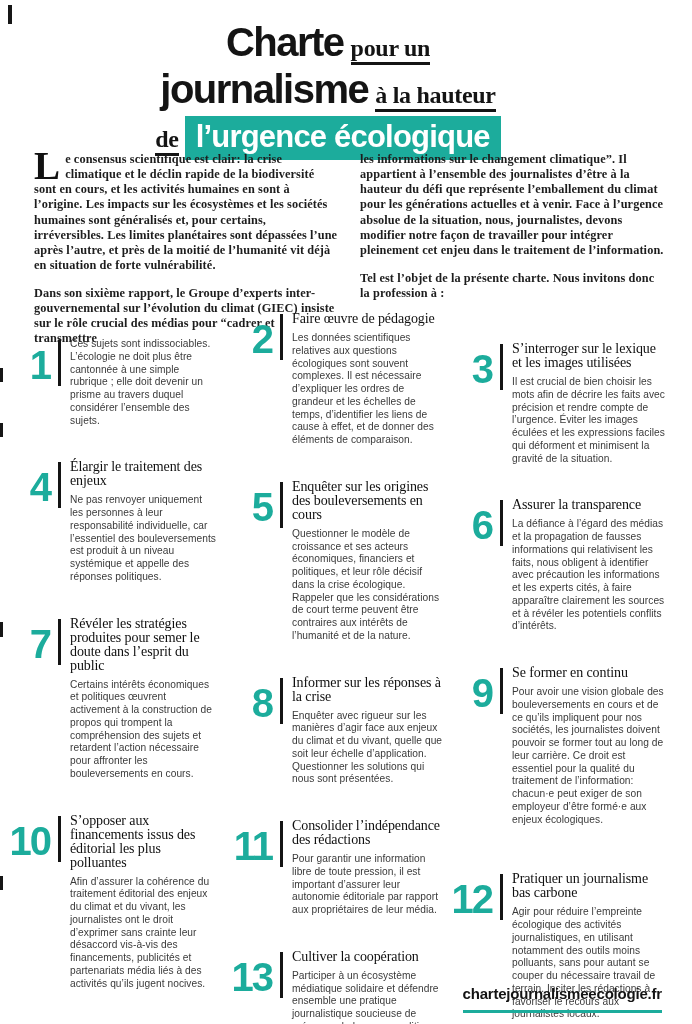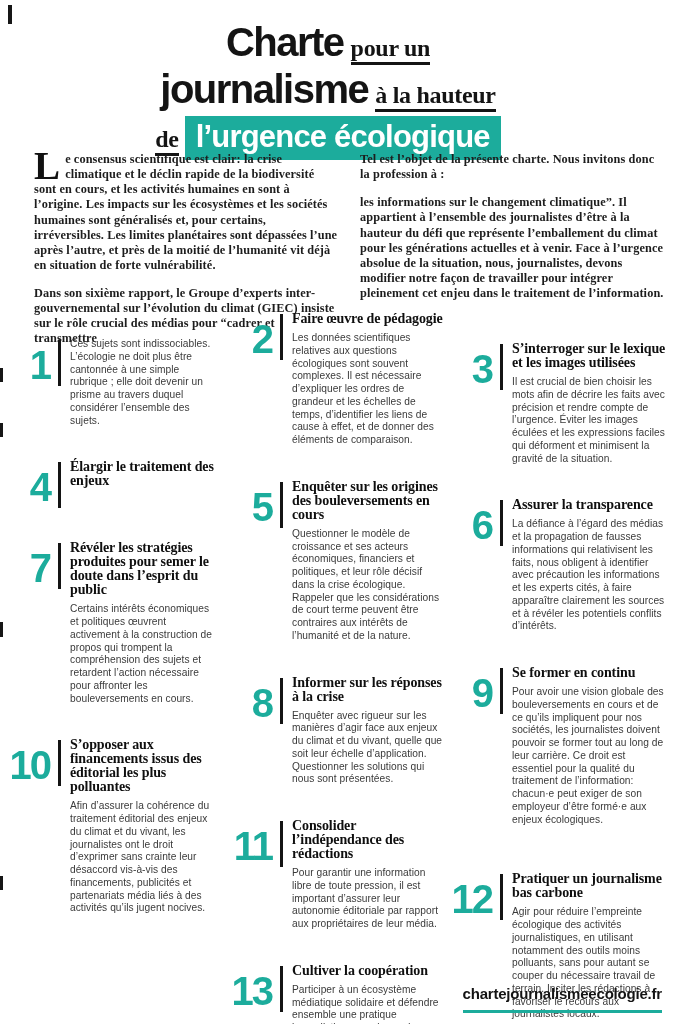--- a/index.html
+++ b/index.html
@@ -65,21 +65,21 @@
   .item-num {
     font-family:"Liberation Sans", sans-serif; font-weight:bold;
     font-size:40px; line-height:0.8; letter-spacing:-2px;
     color: var(--teal, #1CAC9C);
     width:46px; text-align:right; flex-shrink:0;
     margin-top:11px;
   }
   .item-bar { width:3px; height:46px; background:#141414; flex-shrink:0; margin:2px 9px 0 8px; }
   .item-content { flex:1; }
   .item-title {
-    font-family:"Liberation Serif", serif; font-weight:bold;
+    font-family:"Liberation Serif", serif; font-weight:normal;
     font-size:14px; line-height:1.0; letter-spacing:-0.1px;
     color:#0f0f0f; margin-bottom:6px;
   }
   .item-body {
     font-family:"Liberation Sans", sans-serif;
     font-size:10.2px; line-height:1.25; letter-spacing:0.05px;
     color:#3a3a3a;
   }
   .gap-lg { margin-bottom:46px; }
 
@@ -111,38 +111,39 @@
     <span class="t-serif lead">de</span><span class="banner">l’urgence écologique</span>
   </div>
 </header>
 
 <section class="intro">
   <div class="intro-col">
     <p><span class="dropcap">L</span><span>e consensus scientifique est clair: la crise climatique et le déclin rapide de la biodiversité sont en cours, et les activités humaines en sont à l’origine. Les impacts sur les écosystèmes et les sociétés humaines sont généralisés et, pour certains, irréversibles. Les limites planétaires sont dépassées l’une après l’autre, et près de la moitié de l’humanité vit déjà en situation de forte vulnérabilité.</span></p>
     <p>Dans son sixième rapport, le Groupe d’experts inter-gouvernemental sur l’évolution du climat (GIEC) insiste sur le rôle crucial des médias pour “cadrer et transmettre</p>
   </div>
   <div class="intro-col">
+    <p>les informations sur le changement climatique”. Il appartient à l’ensemble des journalistes d’être à la hauteur du défi que représente l’emballement du climat pour les générations actuelles et à venir. Face à l’urgence absolue de la situation, nous, journalistes, devons modifier notre façon de travailler pour intégrer pleinement cet enjeu dans le traitement de l’information.</p>
     <p>Tel est l’objet de la présente charte. Nous invitons donc la profession à :</p>
-    <p>les informations sur le changement climatique”. Il appartient à l’ensemble des journalistes d’être à la hauteur du défi que représente l’emballement du climat pour les générations actuelles et à venir. Face à l’urgence absolue de la situation, nous, journalistes, devons modifier notre façon de travailler pour intégrer pleinement cet enjeu dans le traitement de l’information.</p>
   </div>
 </section>
 
 <section class="col" id="col1">
   <div class="item">
     <div class="item-num">1</div>
     <div class="item-bar"></div>
     <div class="item-content">
       <p class="item-body">Ces sujets sont indissociables. L’écologie ne doit plus être cantonnée à une simple rubrique ; elle doit devenir un prisme au travers duquel considérer l’ensemble des sujets.</p>
     </div>
   </div>
   <div class="item">
     <div class="item-num">4</div>
     <div class="item-bar"></div>
     <div class="item-content">
       <h3 class="item-title">Élargir le traitement des enjeux</h3>
+      <p class="item-body">Ne pas renvoyer uniquement les personnes à leur responsabilité individuelle, car l’essentiel des bouleversements est produit à un niveau systémique et appelle des réponses politiques.</p>
     </div>
   </div>
   <div class="item">
     <div class="item-num">7</div>
     <div class="item-bar"></div>
     <div class="item-content">
       <h3 class="item-title">Révéler les stratégies produites pour semer le doute dans l’esprit du public</h3>
       <p class="item-body">Certains intérêts économiques et politiques œuvrent activement à la construction de propos qui trompent la compréhension des sujets et retardent l’action nécessaire pour affronter les bouleversements en cours.</p>
     </div>
   </div>

